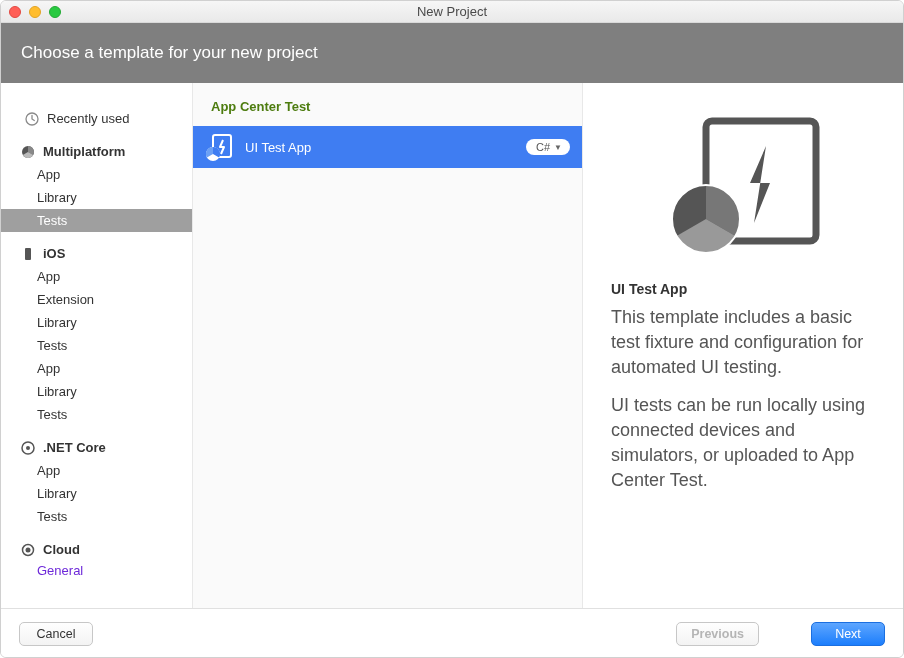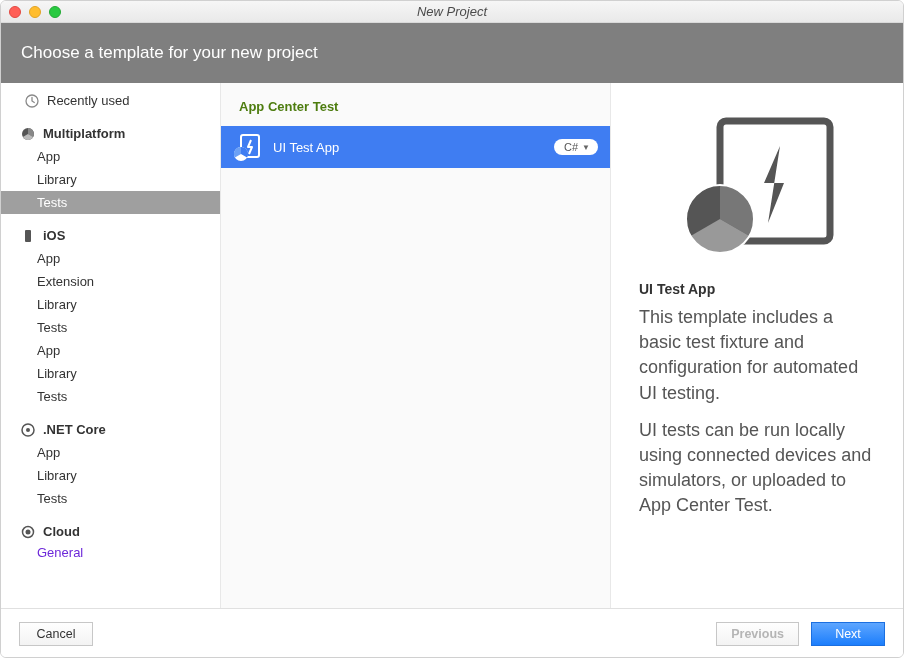--- a/index.html
+++ b/index.html
@@ -15,21 +15,20 @@
       border-radius: 6px;
     }
     .titlebar {
       height: 22px;
       background: linear-gradient(#f6f6f6, #e9e9e9);
       border-bottom: 1px solid #d9d9d9;
       display: flex;
       align-items: center;
       padding: 0 8px;
       position: relative;
-      font-style: italic;
     }
     .traffic-lights { display: flex; gap: 8px; }
     .light { width: 12px; height: 12px; border-radius: 50%; }
     .light.red { background: #ff5f57; border: 0.5px solid #e14942; }
     .light.yellow { background: #ffbd2e; border: 0.5px solid #e1a325; }
     .light.green { background: #28c940; border: 0.5px solid #23a934; }
     .titlebar-title {
       position: absolute;
       left: 0; right: 0;
       text-align: center;
@@ -46,25 +45,25 @@
       height: 60px;
       display: flex;
       align-items: center;
     }
     .main-area {
       display: flex;
       height: calc(658px - 22px - 60px - 50px);
       border-bottom: 1px solid #e0e0e0;
     }
     .sidebar {
-      width: 220px;
+      width: 192px;
       background: #fff;
       border-right: 1px solid #e8e8e8;
       overflow: hidden;
-      padding-top: 6px;
+      padding-top: 24px;
     }
     .sidebar-row {
       display: flex;
       align-items: center;
       padding: 4px 14px 4px 24px;
       gap: 8px;
       cursor: default;
       color: #333;
     }
     .sidebar-row.category {
@@ -163,35 +162,36 @@
       display: flex;
       align-items: center;
       padding: 0 18px;
       gap: 12px;
       background: #fff;
     }
     .footer .spacer { flex: 1; }
     .btn {
       min-width: 74px;
       height: 24px;
-      border-radius: 0;
+      border-radius: 5px;
       background: linear-gradient(#fefefe, #f3f3f3);
       border: 1px solid #c7c7c7;
       font-size: 12.5px;
       color: #333;
       display: flex;
       align-items: center;
       justify-content: center;
       cursor: default;
       padding: 0 14px;
     }
     .btn.primary {
       background: linear-gradient(#5ea6ff, #1c7efc);
       border: 1px solid #1b6fe0;
       color: #fff;
+      margin-left: 40px;
     }
     .btn.disabled { color: #b5b5b5; font-weight: bold; }
     .cut-label { color: #6d28d9; margin-left: 36px; padding: 2px 0; }
   </style>
 </head>
 <body>
 
 <div class="titlebar">
   <div class="traffic-lights">
     <div class="light red"></div>

